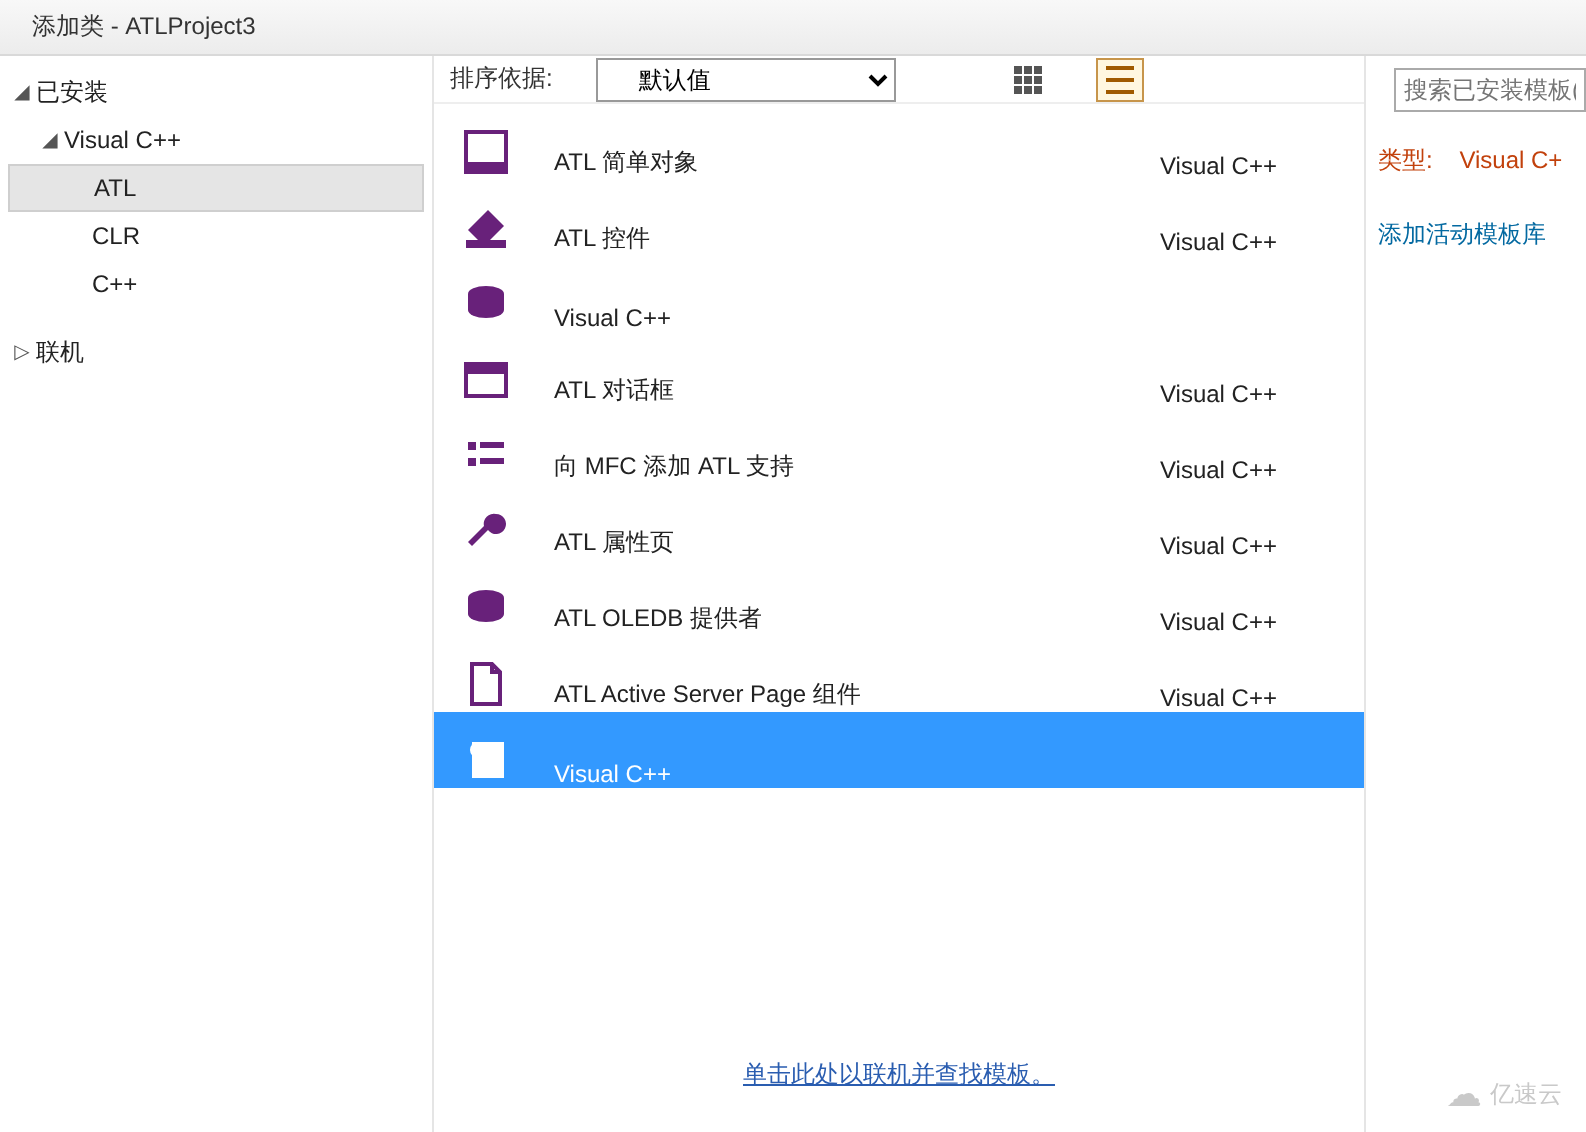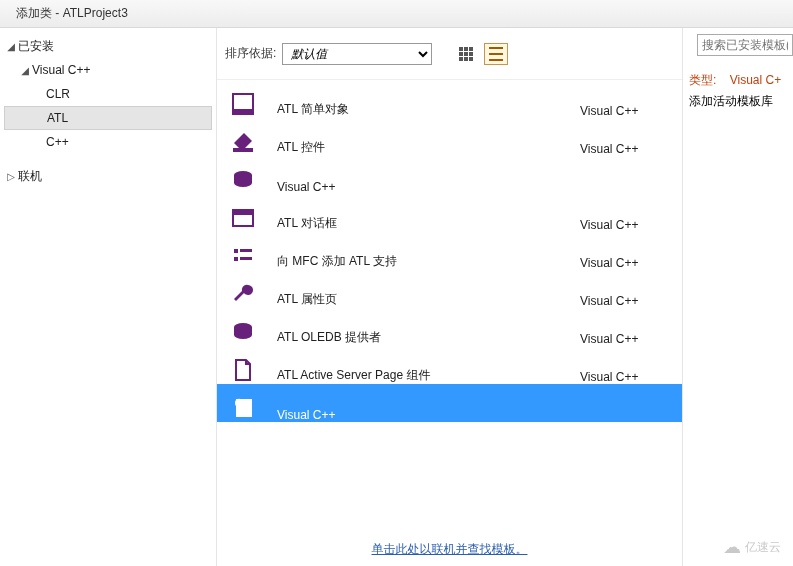--- a/index.html
+++ b/index.html
@@ -7,43 +7,43 @@
     .titlebar { height: 28px; background: linear-gradient(#f8f8f8,#ececec); border-bottom: 1px solid #d9d9d9; display: flex; align-items: center; padding: 0 16px; color: #333; }
     .main { display: flex; height: 538px; }
     .sidebar { width: 217px; border-right: 1px solid #e5e5e5; padding-top: 6px; }
     .sidebar .node { display: flex; align-items: center; height: 24px; cursor: pointer; color: #222; }
     .sidebar .arrow { width: 14px; text-align: center; color: #555; font-size: 10px; }
     .sidebar .lvl0 { padding-left: 4px; }
     .sidebar .lvl1 { padding-left: 18px; }
     .sidebar .lvl2 { padding-left: 46px; }
     .leaf.highlight { background: #e5e5e5; border:1px solid #cfcfcf; margin:0 4px; padding-left:42px !important; }
     .center { flex: 1; display:flex; flex-direction:column; border-right:1px solid #e5e5e5; }
-    .toolbar { height: 52px; display:flex; align-items:center; padding: 0 8px; gap:6px; border-bottom:1px solid #eee; }
+    .toolbar { height: 24px; display:flex; align-items:center; padding: 0 8px; gap:22px; border-bottom:1px solid #eee; }
     .toolbar label { color:#333; }
-    .toolbar select { width: 150px; height: 22px; border:1px solid #999; background:#fff; padding:0 4px;font-style:italic; }
+    .toolbar select { width: 150px; height: 22px; border:1px solid #999; background:#fff; padding:0 16px; }
     .viewbtn { width:24px; height:22px; border:1px solid transparent; display:inline-flex; align-items:center; justify-content:center; cursor:pointer; }
     .viewbtn.active { border:1px solid #c7954b; background:#fff7e0; }
     .grid-icon { width:14px; height:14px; display:grid; grid-template-columns:1fr 1fr 1fr; grid-template-rows:1fr 1fr 1fr; gap:1px; }
     .grid-icon span { background:#555; }
     .list-icon { width:14px; height:14px; display:flex; flex-direction:column; justify-content:space-between; }
     .list-icon span { height:2px; background:#a05a00; }
     .templates { flex:1; overflow:auto; }
     .row { display:flex; align-items:flex-end; height:38px; padding:0 12px; cursor:pointer; }
     .row .icn { width:28px; height:28px; margin-right:20px; display:flex; align-items:center; justify-content:center; }
     .row .name { flex:1; color:#222; }
     .row .lang { color:#222; width:90px; text-align:left; }
     .row.selected { background:#3399ff; color:#fff; }
     .row.selected .name, .row.selected .lang { color:#fff; }
-    .footerlink { text-align:center; padding:12px 0 8px; }
+    .footerlink { text-align:center; padding:12px 0 20px; }
     .footerlink a { color:#2a5db0; text-decoration:underline; cursor:pointer; }
     .rightpane { width:110px; padding:8px 6px; position:relative; }
     .searchbox { position:absolute; top:6px; right:0; }
     .searchbox input { width:96px; height:22px; border:1px solid #aaa; padding:0 4px; color:#888; }
     .rightpane .lbl { color:#c2410c; margin-top:36px; }
-    .rightpane .desc { color:#000000; margin-top:4px;font-family:Liberation Serif, serif; }
+    .rightpane .desc { color:#0369a1; margin-top:20px;font-family:Liberation Serif, serif; }
     .watermark { position:absolute; right:12px; bottom:8px; color:#c9c9c9; font-size:14px; display:flex; align-items:center; gap:4px; }
     .watermark .cloud { font-size:18px; }
     svg { display:block; }
   </style>
 </head>
 <body>
 
 <div class="titlebar">
   <span>添加类 - ATLProject3</span>
 </div>
@@ -52,25 +52,25 @@
 
   <div class="sidebar">
     <div class="node lvl0">
       <span class="arrow">◢</span>
       <span>已安装</span>
     </div>
     <div class="node lvl1">
       <span class="arrow">◢</span>
       <span>Visual C++</span>
     </div>
+    <div class="node lvl2 leaf highlight">
+      <span>ATL</span>
+    </div>
     <div class="node lvl2">
       <span>CLR</span>
-    </div>
-    <div class="node lvl2 leaf highlight">
-      <span>ATL</span>
     </div>
     <div class="node lvl2">
       <span>C++</span>
     </div>
     <div class="node lvl0" style="margin-top:10px;">
       <span class="arrow">▷</span>
       <span>联机</span>
     </div>
   </div>
 

